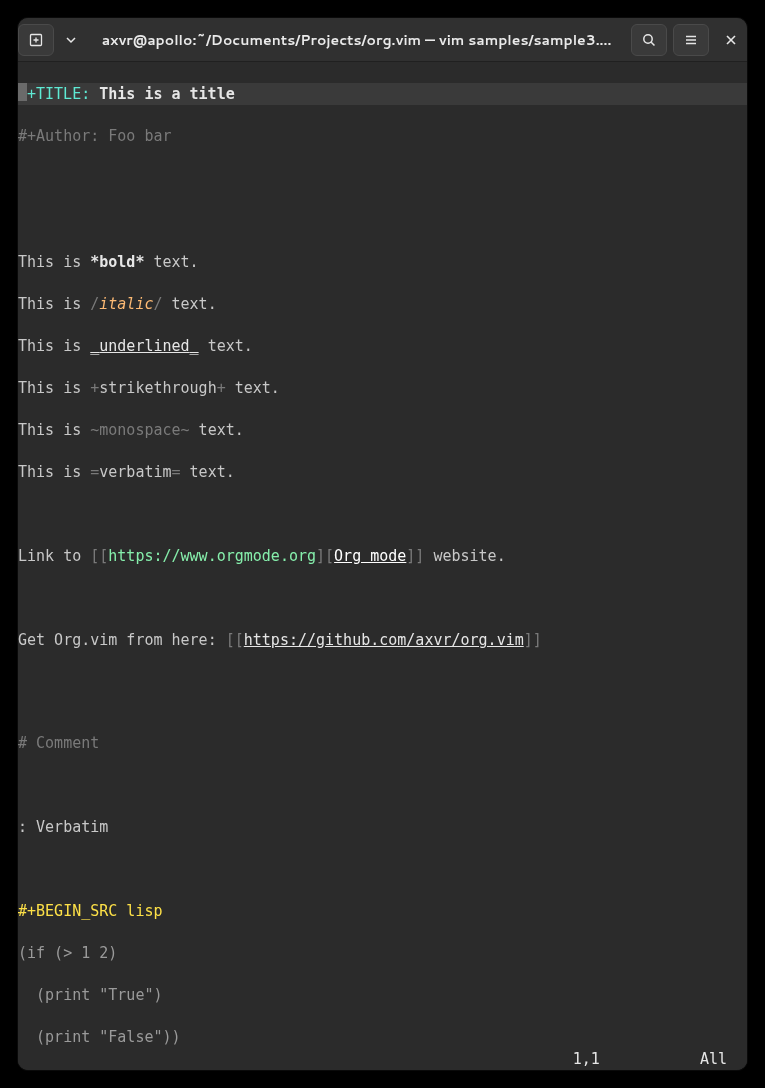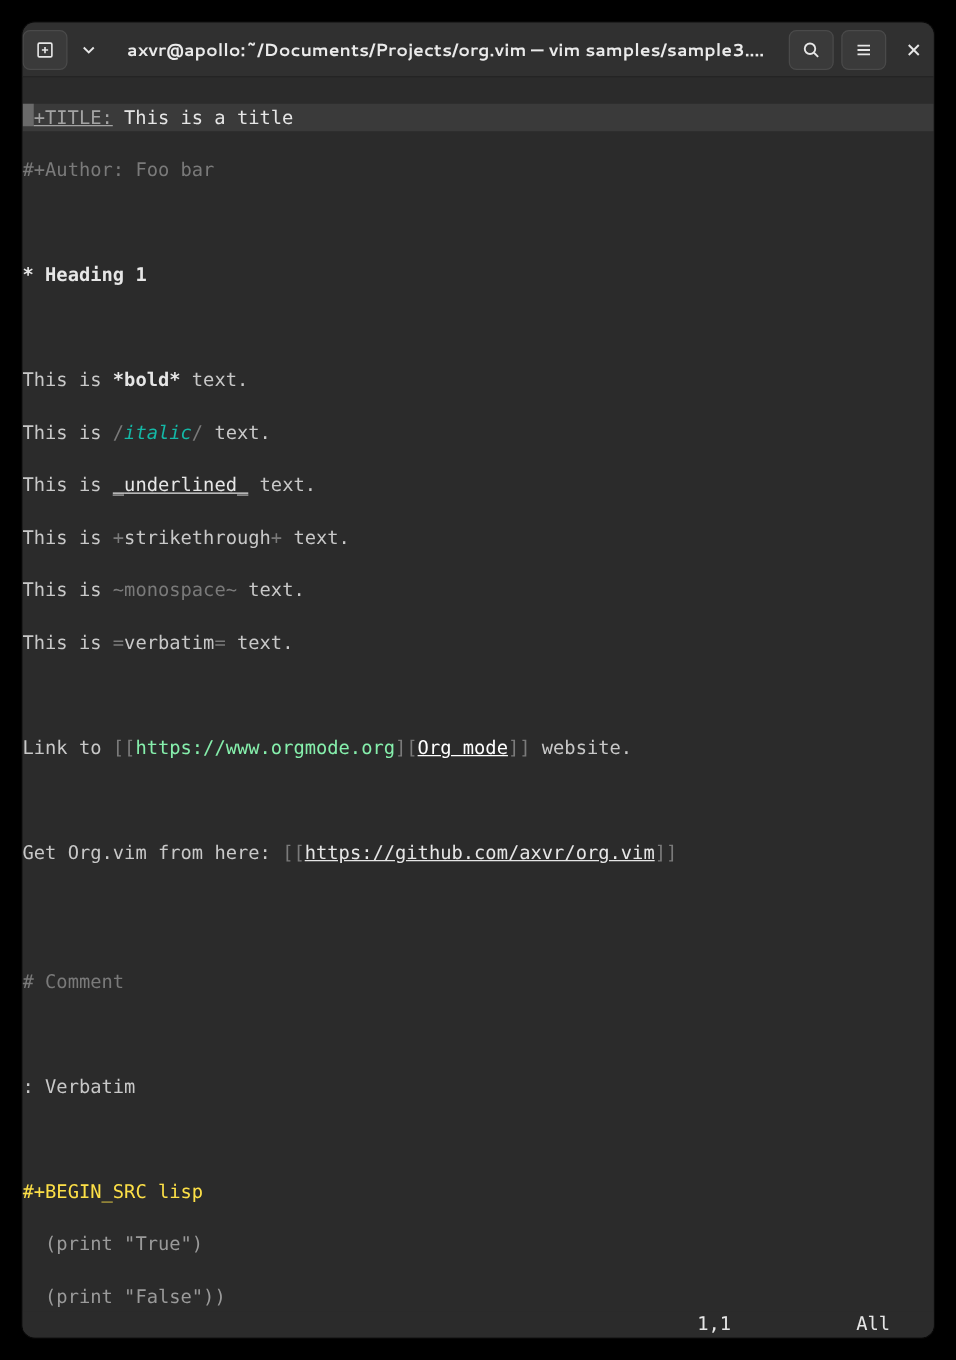--- a/index.html
+++ b/index.html
@@ -78,48 +78,48 @@
   .line { display: block; min-height: 21px; }
   .l-title { background: #3a3a3a; display: block; }
   .cur {
     background: #6a6a6a;
     color: #2b2b2b;
     display: inline-block;
     width: 9px; height: 18px;
     margin-left: 0;
     vertical-align: -2px;
   }
-  .kw { color: #a3a3a3; text-decoration: underline; }
-  .title-txt { color: #e6e6e6; font-weight: normal; }
+  .kw { color: #5eead4; }
+  .title-txt { color: #e6e6e6; font-weight: bold; }
   .meta-line { color: #7a7a7a; }
   .h,  .h1,.h2,.h3,.h4 { color: #e6e6e6; font-weight: bold; }
   .txt { color: #c8c8c8; }
   .mk { color: #7a7a7a; }
   .b { color: #e6e6e6; font-weight: bold; }
-  .i { color: #14b8a6; font-style: italic; }
+  .i { color: #fdba74; font-style: italic; }
   .u { color: #e6e6e6; text-decoration: underline; }
   .s { color: #c8c8c8; }
   .v { color: #c8c8c8; }
   .br { color: #7a7a7a; }
   .url { color: #86efac; }
   .desc { color: #ffffff; text-decoration: underline; }
   .url2 { color: #e6e6e6; text-decoration: underline; }
   .cmt { color: #7a7a7a; margin-top: 19px; }
   .block { color: #fde047; }
   .src { color: #9a9a9a; }
   .status {
     position: absolute;
     bottom: 0; left: 0; right: 0;
     height: 21px;
     background: #2b2b2b;
     color: #e6e6e6;
     display: flex;
     justify-content: flex-end;
     gap: 60px;
-    padding-right: 35px;
+    padding-right: 20px;
     line-height: 21px;
   }
   .status .pos { margin-right: 40px; }
 </style>
 </head>
 <body>
 
 <div class="window">
 
   <div class="titlebar">
@@ -155,38 +155,38 @@
         <line x1="11" y1="3" x2="3" y2="11" stroke="#e6e6e6" stroke-width="1.6"></line>
       </svg>
     </div>
   </div>
 
   <div class="editor">
     <div class="buffer">
 <span class="line l-title"><span class="cur"></span><span class="kw">+TITLE:</span> <span class="title-txt">This is a title</span></span>
 <span class="line meta-line">#+Author: Foo bar</span>
 <span class="line"> </span>
-<span class="line"><span class="h1">*</span> <span class="h1">Heading 1</span></span>
 <span class="line"> </span>
 <span class="line"><span class="txt">This is </span><span class="b">*</span><span class="b">bold</span><span class="b">*</span><span class="txt"> text.</span></span>
 <span class="line"><span class="txt">This is </span><span class="mk">/</span><span class="i">italic</span><span class="mk">/</span><span class="txt"> text.</span></span>
 <span class="line"><span class="txt">This is </span><span class="u">_</span><span class="u">underlined</span><span class="u">_</span><span class="txt"> text.</span></span>
 <span class="line"><span class="txt">This is </span><span class="mk">+</span><span class="s">strikethrough</span><span class="mk">+</span><span class="txt"> text.</span></span>
 <span class="line"><span class="txt">This is </span><span class="mk">~</span><span class="mk">monospace</span><span class="mk">~</span><span class="txt"> text.</span></span>
 <span class="line"><span class="txt">This is </span><span class="mk">=</span><span class="v">verbatim</span><span class="mk">=</span><span class="txt"> text.</span></span>
 <span class="line"> </span>
 <span class="line"><span class="txt">Link to </span><span class="br">[[</span><span class="url">https://www.orgmode.org</span><span class="br">][</span><span class="desc">Org mode</span><span class="br">]]</span><span class="txt"> website.</span></span>
 <span class="line"> </span>
 <span class="line"><span class="txt">Get Org.vim from here: </span><span class="br">[[</span><span class="url2">https://github.com/axvr/org.vim</span><span class="br">]]</span></span>
 <span class="line"> </span>
 <span class="line cmt"># Comment</span>
 <span class="line"> </span>
 <span class="line"><span class="txt">: </span><span class="txt">Verbatim</span></span>
 <span class="line"> </span>
 <span class="line block">#+BEGIN_SRC lisp</span>
+<span class="line src">(if (&gt; 1 2)</span>
 <span class="line src">  (print "True")</span>
 <span class="line src">  (print "False"))</span>
 
 
 
 
 
 
 
 

